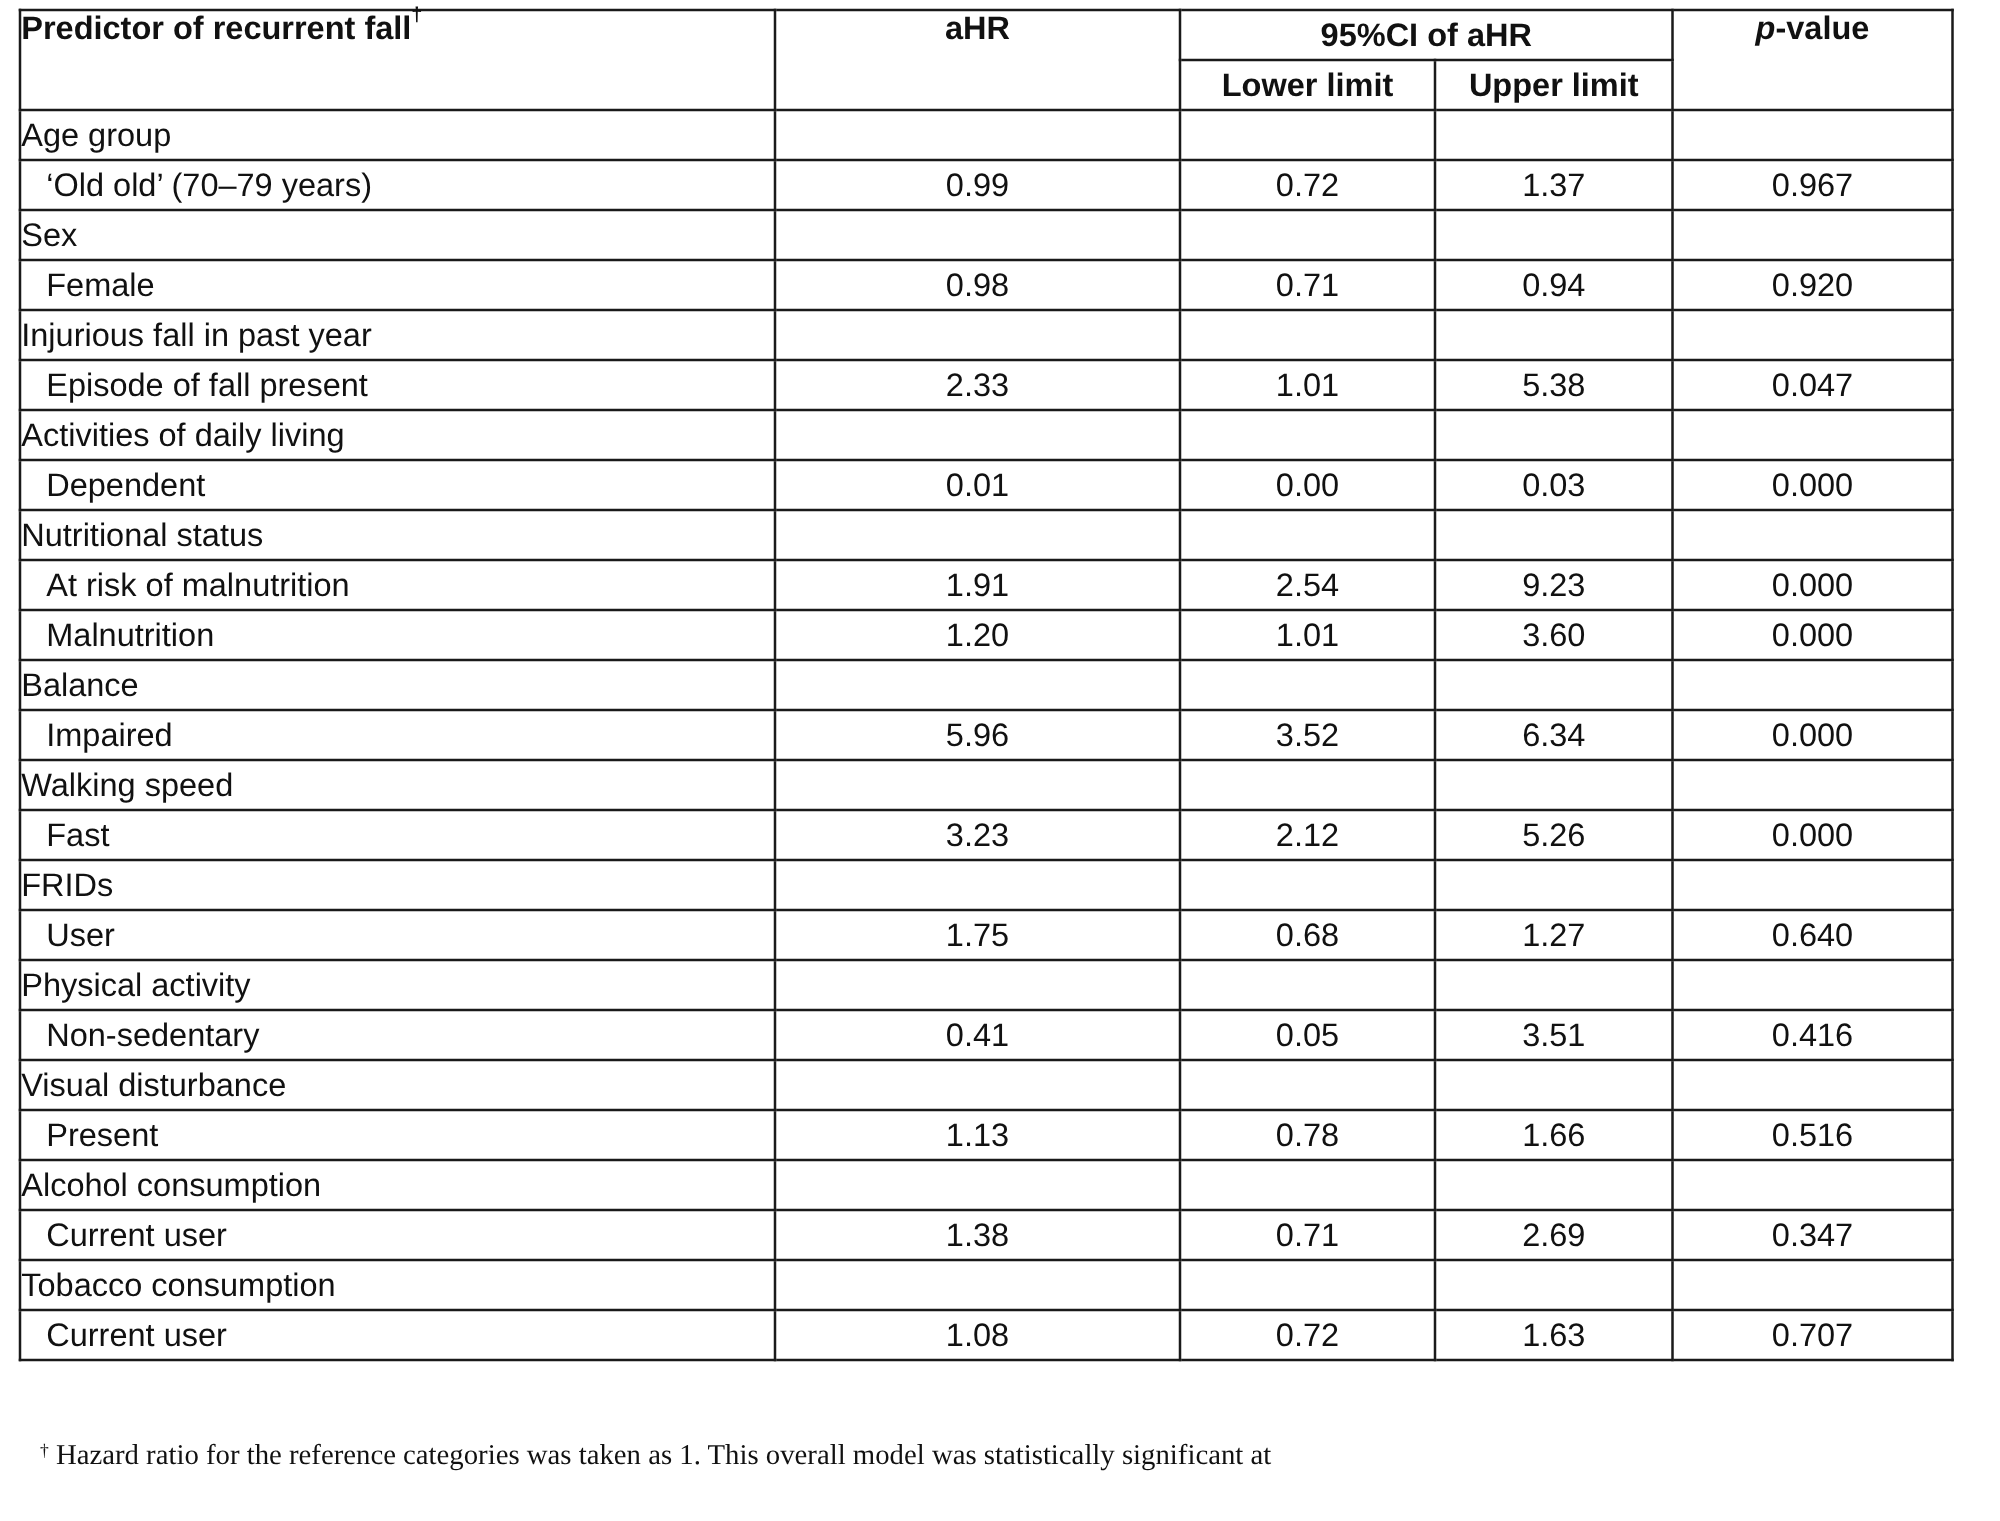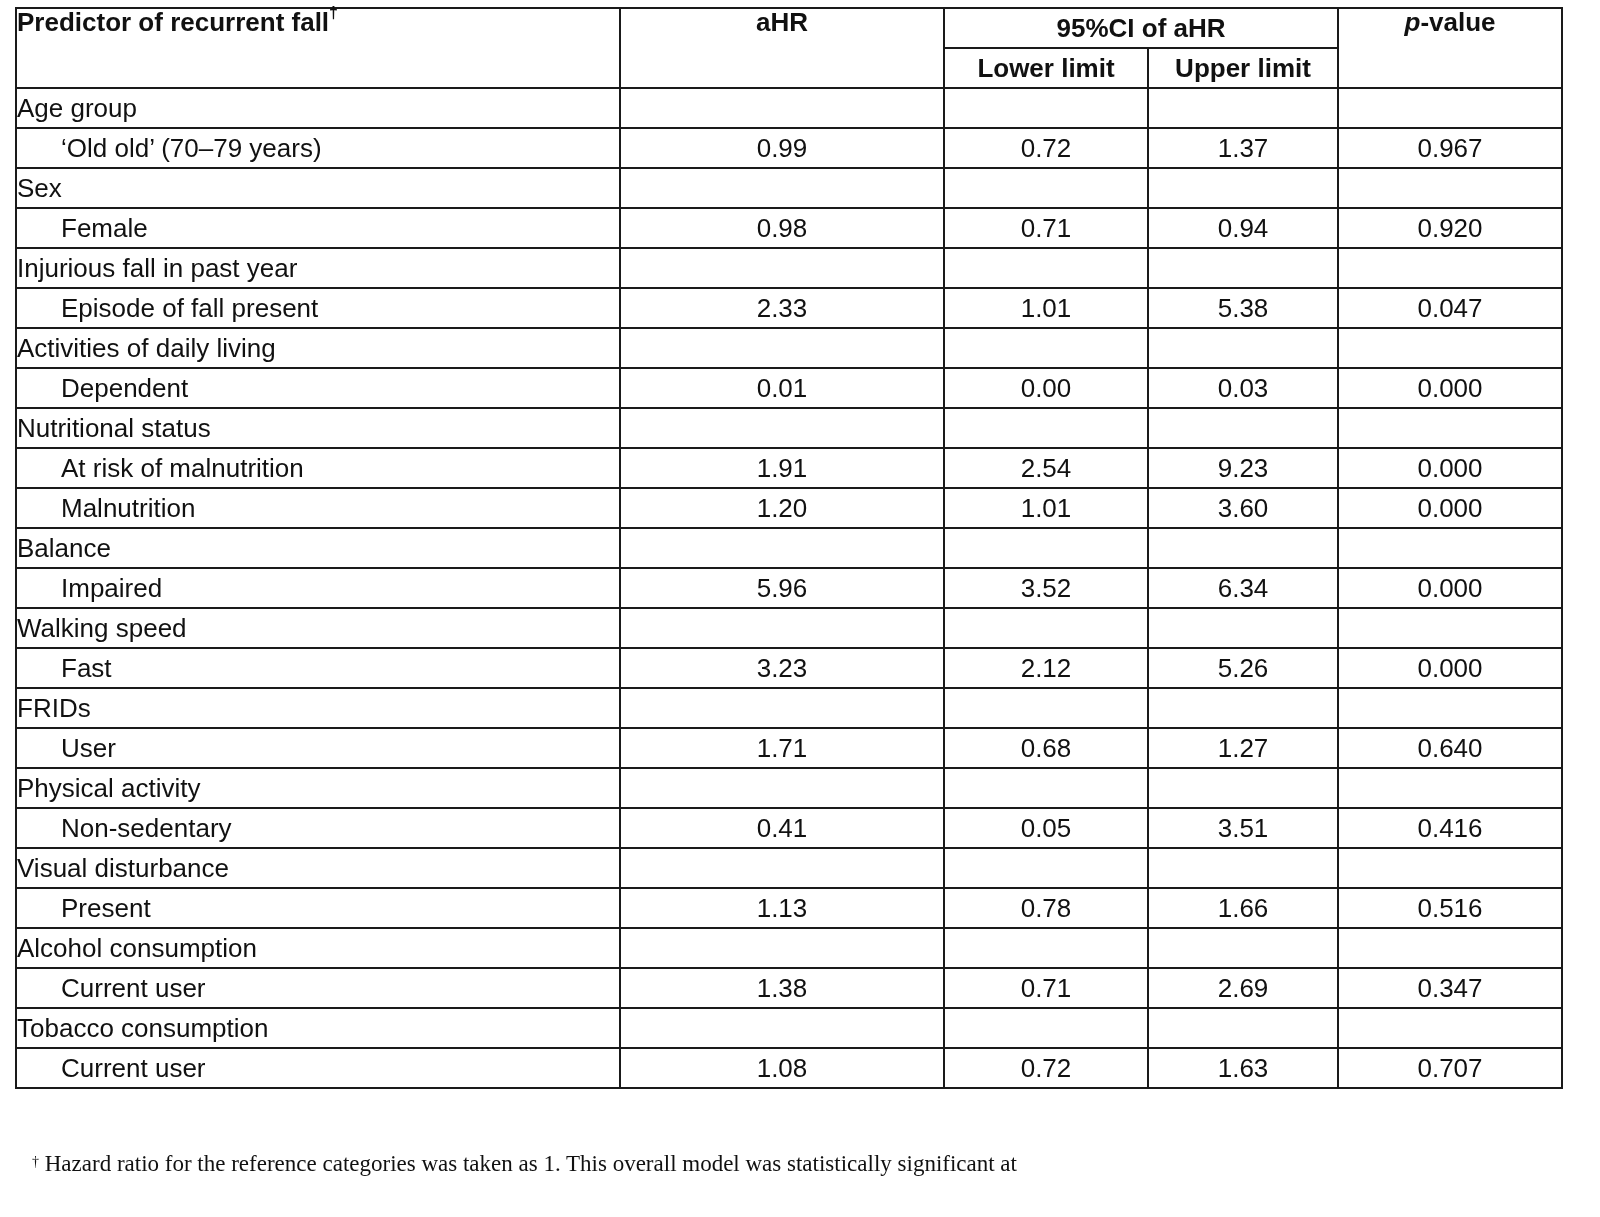--- a/index.html
+++ b/index.html
@@ -18,21 +18,21 @@
       font-size: 26px;
       line-height: 1;
       height: 38px;
     }
     th { font-weight: bold; }
     th.pred { text-align: left; vertical-align: top; padding: 10px 0 0 16px; border-radius: 27px; }
     th.center { text-align: center; }
     th.top { vertical-align: top; padding-top: 10px; }
     th.sub { height: 38px; text-align: center; }
     td.label { text-align: left; padding-left: 16px; margin-left: 20px; }
-    td.label.indent { padding-left: 44px; }
+    td.label.indent { padding-left: 20px; }
     td.num { text-align: center; }
     sup.dagger { font-size: 16px; vertical-align: top; position: relative; top: -4px; }
     .footnotes {
       position: absolute; left: 32px; top: 1148px; width: 1300px;
       font-size: 23px; line-height: 31px; font-family: Liberation Serif, serif;
     }
     .footnotes sup { font-size: 14px; vertical-align: top; position: relative; top: -2px; }
     .footnotes p { margin: 0; }
     i { font-style: italic; }
   </style>
@@ -167,21 +167,21 @@
       </tr>
       <tr>
         <td class="label">FRIDs</td>
         <td class="num"></td>
         <td class="num"></td>
         <td class="num"></td>
         <td class="num"></td>
       </tr>
       <tr>
         <td class="label indent">User</td>
-        <td class="num">1.71</td>
+        <td class="num">1.75</td>
         <td class="num">0.68</td>
         <td class="num">1.27</td>
         <td class="num">0.640</td>
       </tr>
       <tr>
         <td class="label">Physical activity</td>
         <td class="num"></td>
         <td class="num"></td>
         <td class="num"></td>
         <td class="num"></td>

